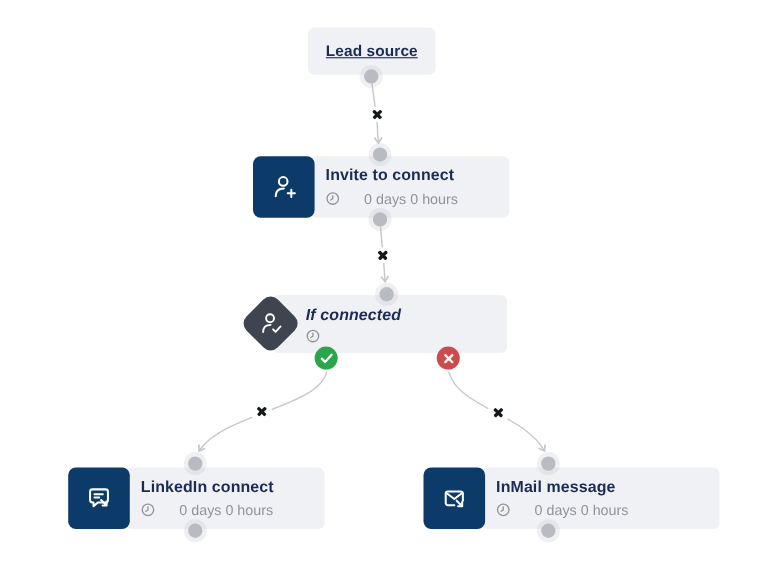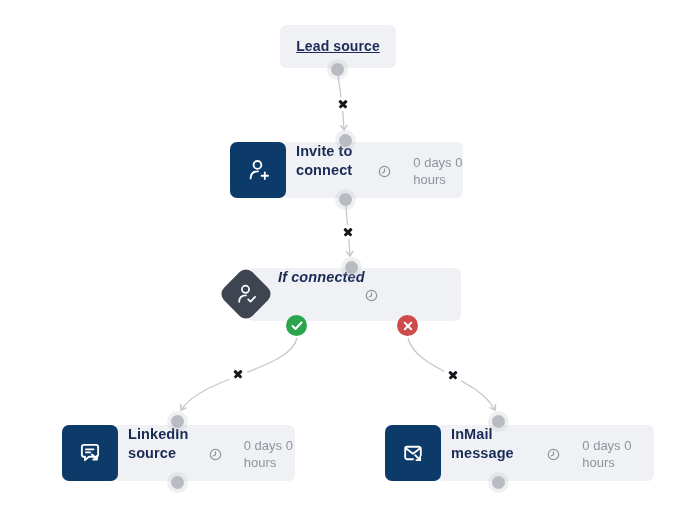--- a/index.html
+++ b/index.html
@@ -14,21 +14,21 @@
   
   svg.edges{position:absolute;left:0;top:0;width:691px;height:516px;pointer-events:none;}
   .edge{fill:none;stroke:var(--connector,#c6c8cc);stroke-width:1.3px;}
   .arrowhead{fill:none;stroke:var(--connector,#c6c8cc);}
 
   
   .node{position:absolute;display:flex;align-items:stretch;cursor:pointer;}
   .node-body{
     background:var(--node-bg,#f0f1f4);
     border-radius:6px;
-    display:flex;
+    display:flex;flex-direction:column;justify-content:center;
     flex:1;
   }
   .simple-node{
     position:absolute;background:var(--node-bg,#f0f1f4);border-radius:6px;
     display:flex;align-items:center;justify-content:center;cursor:pointer;
   }
   .node-title{
     color:var(--title-text,#1b2b57);
     font-size:14.5px;font-weight:600;line-height:19px;letter-spacing:.1px;
   }
@@ -164,21 +164,21 @@
 
   <div class="node" style="left:62px;top:425px;width:233px;height:56px;">
     <div class="node-icon">
       <svg class="wicon" width="26" height="26" viewBox="0 0 24 24">
         <path d="M6.5,4.5 h11 a2,2 0 0 1 2,2 v7 a2,2 0 0 1 -2,2 h-6.5 l-3.6,3.1 v-3.1 h-0.9 a2,2 0 0 1 -2,-2 v-7 a2,2 0 0 1 2,-2 z"></path>
         <path d="M8.2,8.6 h7 M8.2,11.4 h4"></path>
         <path d="M13.8,13.4 L18.4,18 M18.4,14.6 V18 H15"></path>
       </svg>
     </div>
     <div class="node-body pad">
-      <span class="node-title">LinkedIn source</span>
+      <span class="node-title">LinkedIn connect</span>
       <span class="node-delay">
         <svg class="clock" width="13" height="13" viewBox="0 0 14 14">
           <circle cx="7" cy="7" r="5.6"></circle>
             <path d="M7,4.2 V7.2 L4.8,8.4"></path>
         </svg>
         <span>0 days 0 hours</span>
       </span>
     </div>
   </div>
   <div class="dot" style="left:171px;top:415px;"></div>

